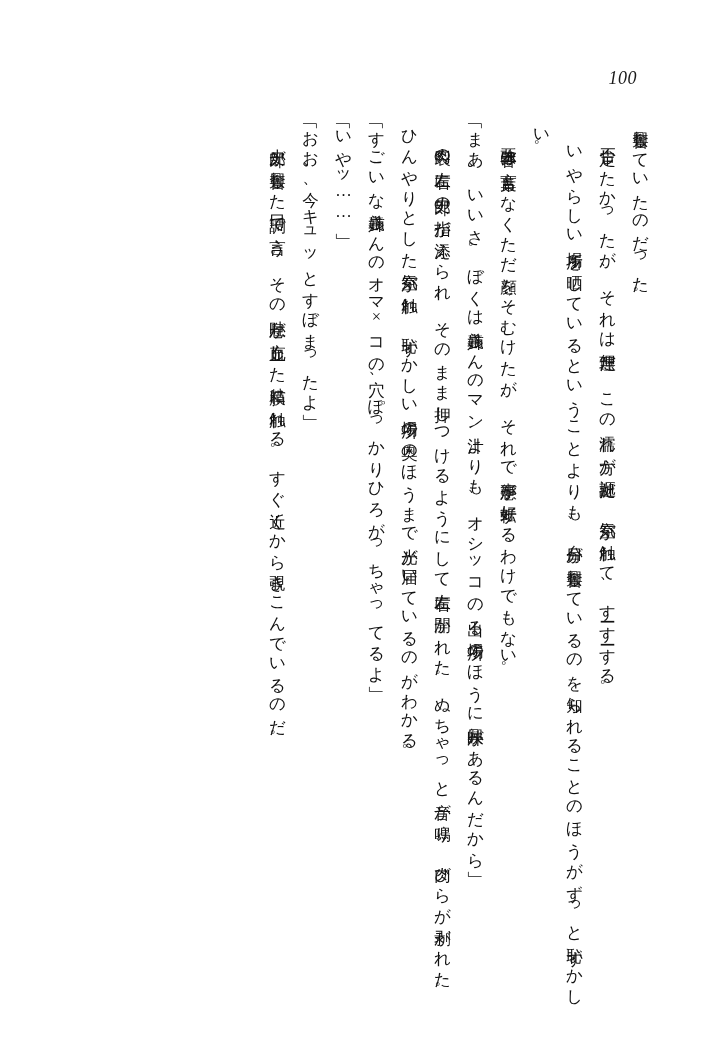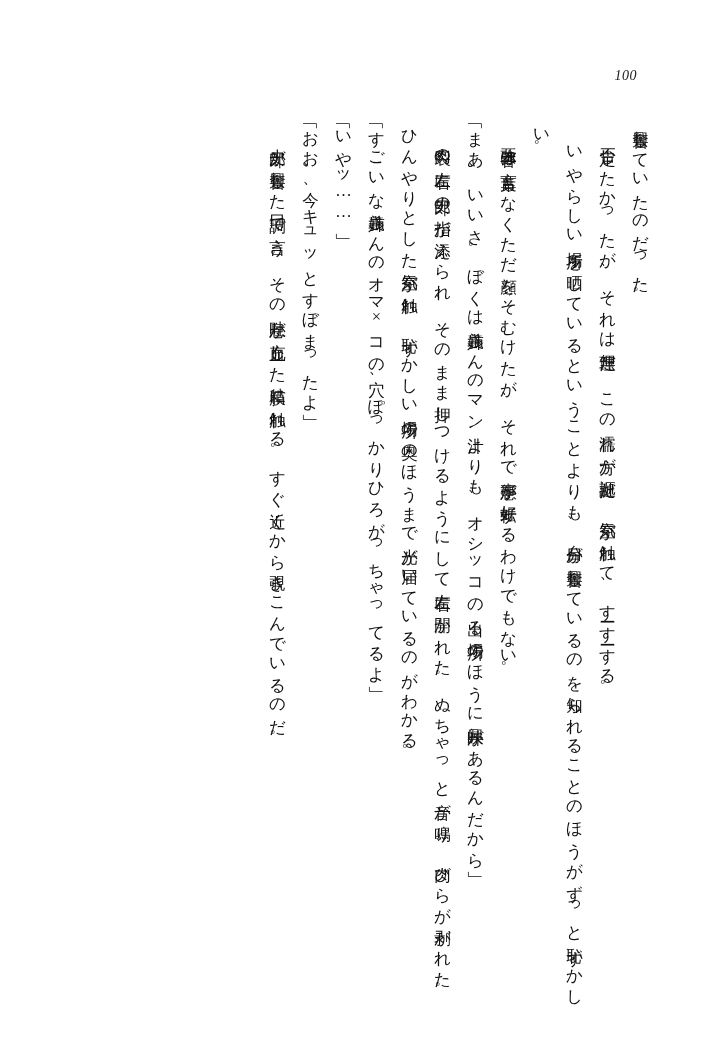--- a/index.html
+++ b/index.html
@@ -20,21 +20,21 @@
     width: 723px;
     height: 1050px;
     box-sizing: border-box;
     background: #ffffff;
   }
   .page-number {
     position: absolute;
     top: 68px;
     right: 86px;
     font-family: "Liberation Serif", "DejaVu Serif", serif;
-    font-size: 14px;
+    font-size: 18px;
     font-style: italic;
     color: #1a1a1a;
     letter-spacing: 0.5px;
   }
   .text-body {
     position: absolute;
     top: 118px;
     right: 66px;
     height: 880px;
     width: 610px;

